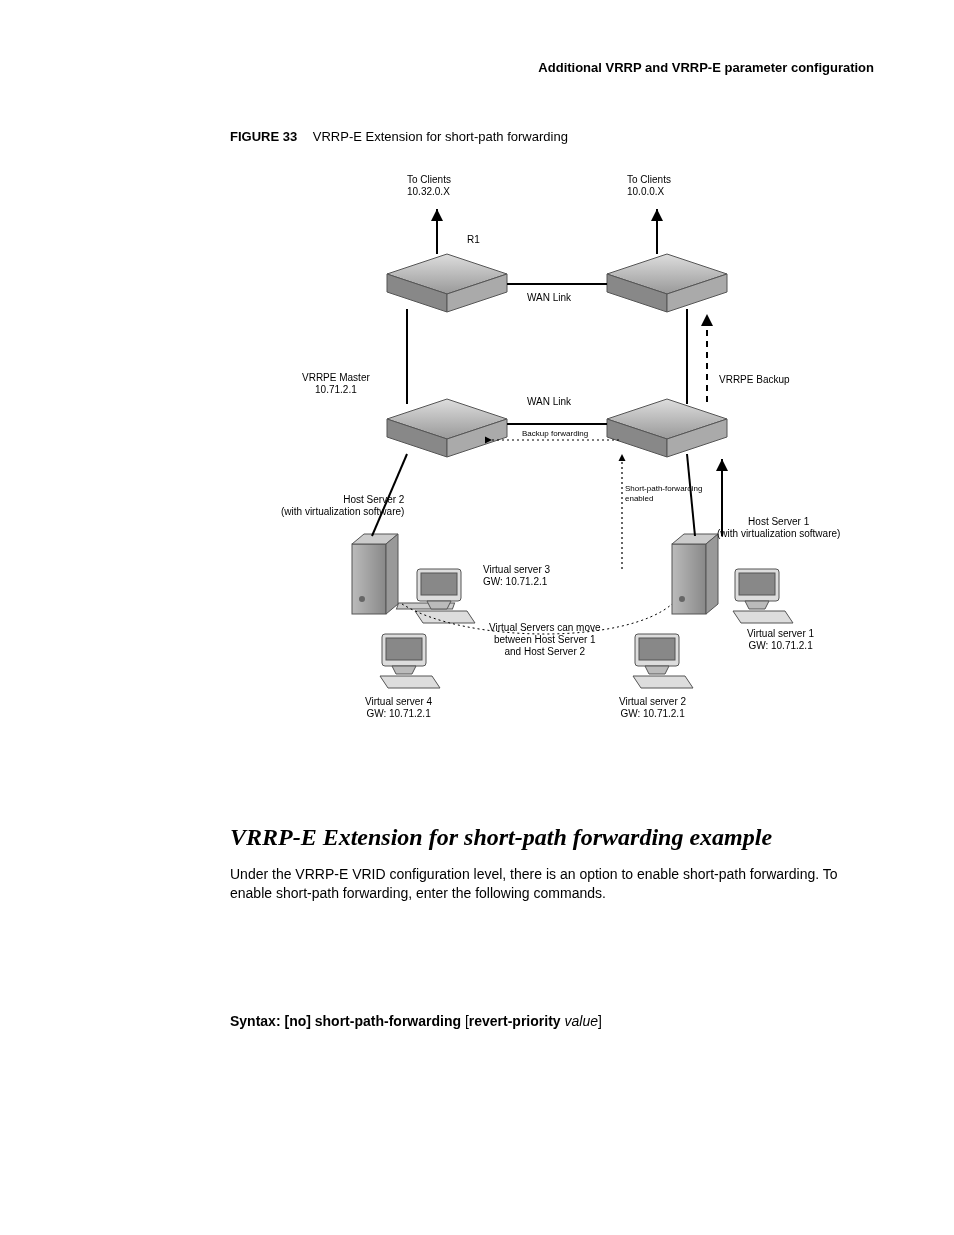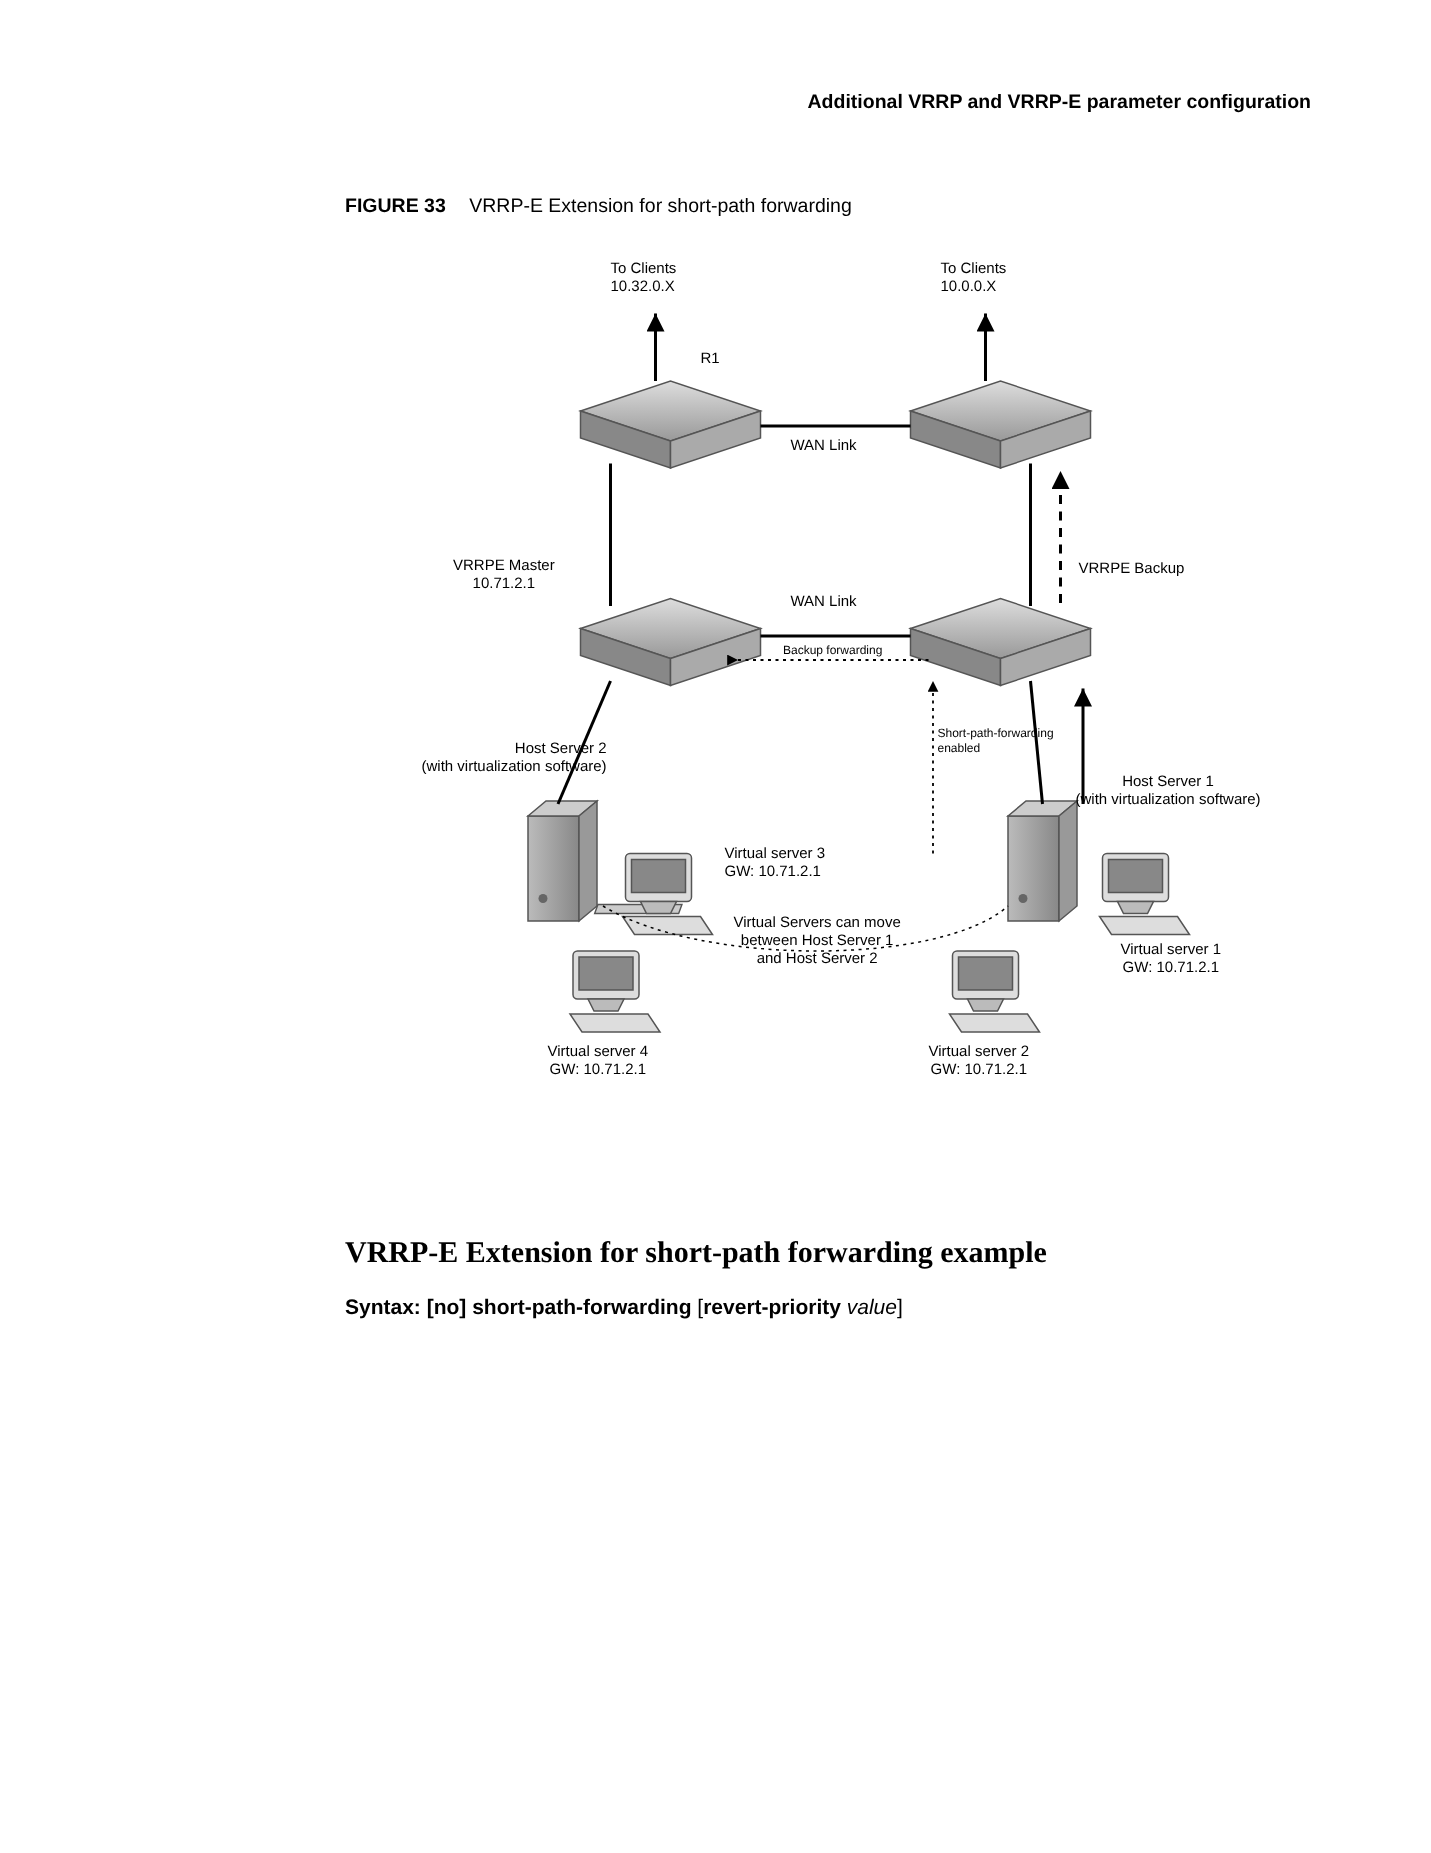--- a/index.html
+++ b/index.html
@@ -41,22 +41,23 @@
   .fig-label-text {
     position: absolute;
     font-size: 10px;
     text-align: left;
     line-height: 1.2;
     white-space: nowrap;
   }
   .fig-label-small { font-size: 8px; }
   .section-heading {
     font-family: Georgia, "Times New Roman", serif;
+    font-style: italic;
     font-weight: bold;
-    font-size: 20px;
+    font-size: 24px;
     margin: 20px 0 14px 0;
   }
   .body-text {
     font-size: 14px;
     line-height: 1.35;
     margin-bottom: 110px;
   }
   .syntax-line {
     font-size: 14px;
     margin-top: 16px;
@@ -210,39 +211,40 @@
         <span>(with virtualization software)</span>
       </div>
       <div class="fig-label-text" style="left:430px; top:342px; text-align:center;margin-left:20px;">
         <span>Host Server 1</span><br>
         <span>(with virtualization software)</span>
       </div>
       <div class="fig-label-text" style="left:216px; top:390px;">
         <span>Virtual server 3</span><br>
         <span>GW: 10.71.2.1</span>
       </div>
-      <div class="fig-label-text" style="left:222px; top:436px; text-align:center;">
+      <div class="fig-label-text" style="left:222px; top:448px; text-align:center;">
         <span>Virtual Servers can move</span><br>
         <span>between Host Server 1</span><br>
         <span>and Host Server 2</span>
       </div>
       <div class="fig-label-text" style="left:98px; top:522px; text-align:center;">
         <span>Virtual server 4</span><br>
         <span>GW: 10.71.2.1</span>
       </div>
       <div class="fig-label-text" style="left:352px; top:522px; text-align:center;">
         <span>Virtual server 2</span><br>
         <span>GW: 10.71.2.1</span>
       </div>
       <div class="fig-label-text" style="left:480px; top:454px; text-align:center;">
         <span>Virtual server 1</span><br>
         <span>GW: 10.71.2.1</span>
       </div>
     </div>
 
     <h2 class="section-heading">VRRP-E Extension for short-path forwarding example</h2>
 
+    <p class="body-text">Under the VRRP-E VRID configuration level, there is an option to enable short-path forwarding. To enable short-path forwarding, enter the following commands.</p>
 
     <div class="syntax-line">
       <span class="bold">Syntax:</span><span class="bold"> [no] short-path-forwarding</span><span> [</span><span class="bold">revert-priority</span><span class="italic"> value</span><span>]</span>
     </div>
   </div>
 </div>
 
 </body></html>

